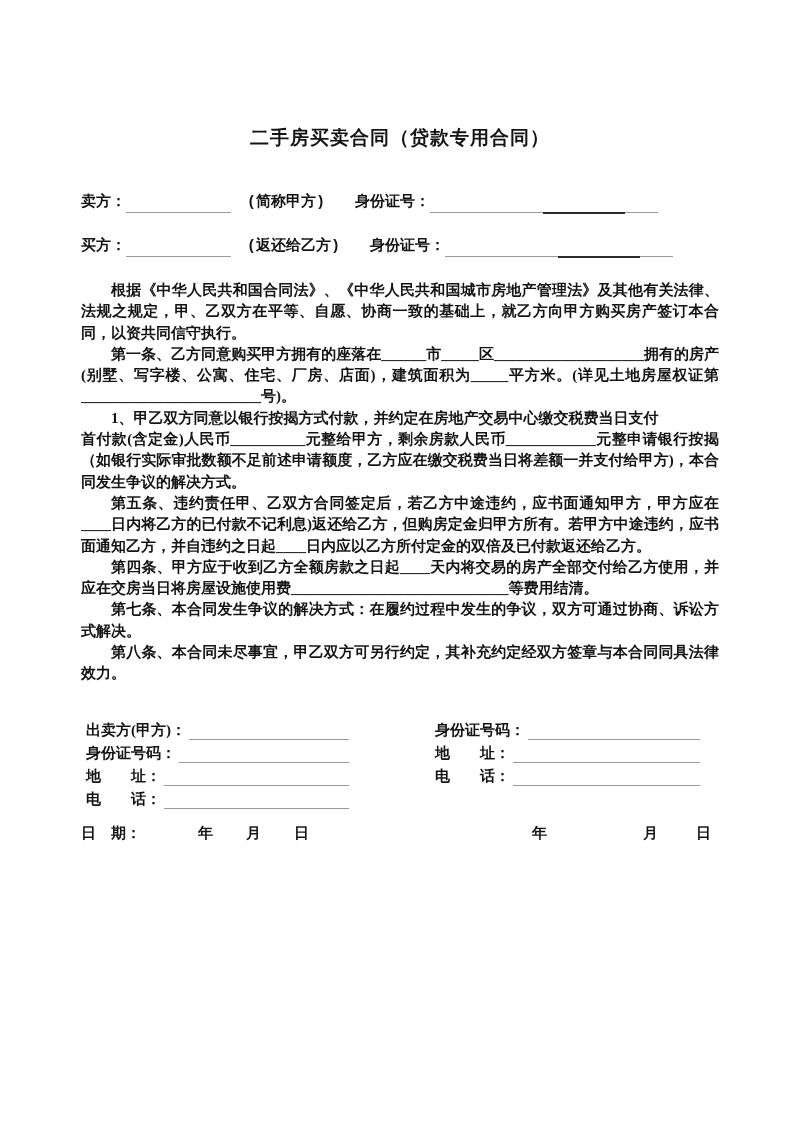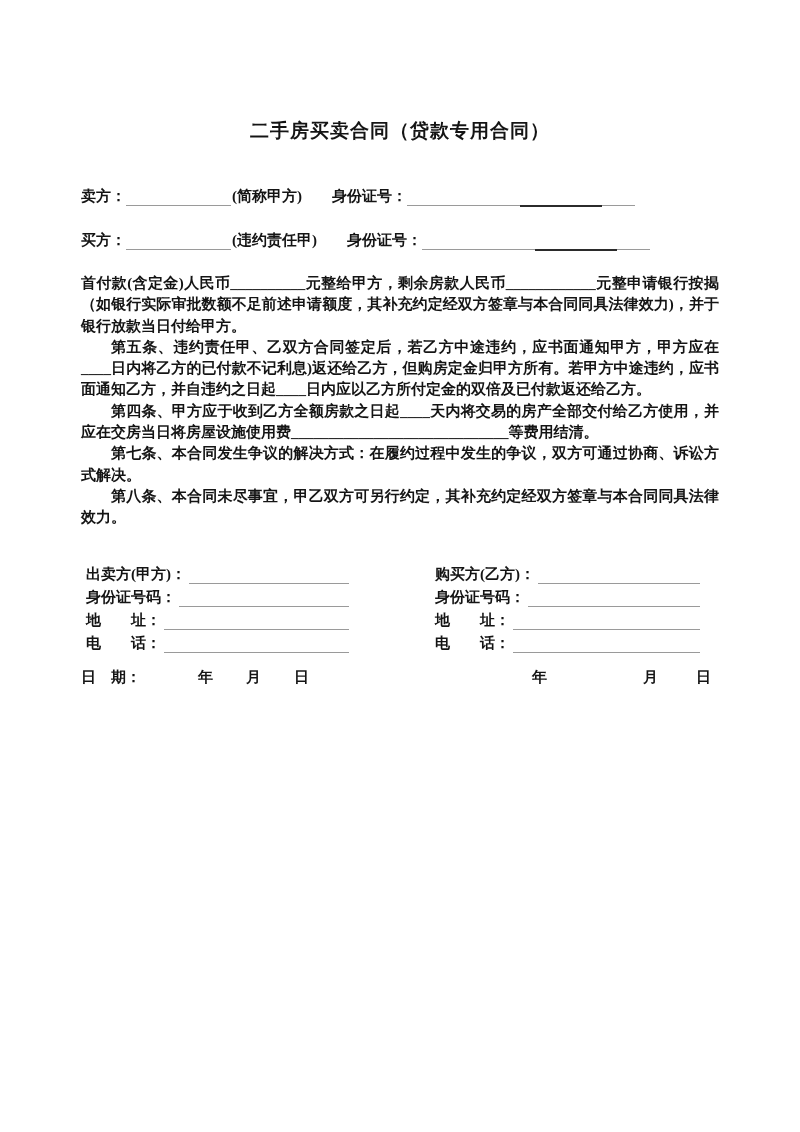--- a/index.html
+++ b/index.html
@@ -1,32 +1,32 @@
 <!DOCTYPE html>
 <html><head>
 <meta charset="utf-8">
 <style>
   html,body { margin:0; padding:0; background:#ffffff; }
   .page {
     position:relative; width:800px; height:1132px; background:#ffffff;
     color:#141414; font-family:"Liberation Serif","DejaVu Serif",serif;
     font-weight:700; overflow:hidden;
   }
-  .content { position:absolute; left:81px; top:0; width:638px; }
+  .content { position:absolute; left:81px; top:7px; width:638px; }
 
   .doc-title { margin:118px 0 0 0; text-align:center; font-size:19px; line-height:26px; letter-spacing:1px; font-weight:700; }
 
-  .party-row { display:flex; align-items:flex-end; font-size:15px; line-height:20px; white-space:nowrap; }
+  .party-row { display:flex; align-items:flex-end; font-size:15px; line-height:20px; white-space:nowrap;font-family:Liberation Mono, monospace; }
   .party-row.first { margin-top:42px; }
   .party-row.second { margin-top:24px; }
   .blank { display:inline-block; height:15px; border-bottom:1px solid #9a9a9a; }
   .party-name-blank { width:105px; }
   .id-blank { position:relative; width:228px; }
   .id-blank .dark-seg { position:absolute; right:33px; bottom:-2px; width:82px; height:0; border-bottom:2px solid #2b2b2b; }
-  .alias { margin-left:1px; }
+  .alias { margin-left:16px; }
   .gap30 { display:inline-block; width:30px; }
 
   .body-text { margin-top:23px; font-size:15px; line-height:21.3px; text-align:justify; }
   .body-text p { margin:0; }
   .ind { text-indent:2em; }
   .sp { margin-top:21px; }
   .u { text-decoration:underline; text-underline-offset:2px; }
 
   .sig-block { margin-top:32px; font-size:15px; }
   .sig-cols { display:flex; }
@@ -60,30 +60,33 @@
       <span class="gap30"></span>
       <span>身份证号：</span>
       <span class="blank id-blank">
           <span class="dark-seg"></span>
         </span>
     </div>
 
     <div class="party-row second">
       <span>买方：</span>
       <span class="blank party-name-blank"></span>
-      <span class="alias">(违约责任甲)</span>
+      <span class="alias">(返还给乙方)</span>
       <span class="gap30"></span>
       <span>身份证号：</span>
       <span class="blank id-blank">
           <span class="dark-seg"></span>
         </span>
     </div>
 
     <div class="body-text">
-      <p>首付款(含定金)人民币__________元整给甲方，剩余房款人民币____________元整申请银行按揭（如银行实际审批数额不足前述申请额度，其补充约定经双方签章与本合同同具法律效力)，并于银行放款当日付给甲方。</p>
+      <p class="ind">根据《中华人民共和国合同法》、《中华人民共和国城市房地产管理法》及其他有关法律、法规之规定，甲、乙双方在平等、自愿、协商一致的基础上，就乙方向甲方购买房产签订本合同，以资共同信守执行。</p>
+      <p class="ind">第一条、乙方同意购买甲方拥有的座落在______市_____区____________________拥有的房产(别墅、写字楼、公寓、住宅、厂房、店面)，建筑面积为_____平方米。(详见土地房屋权证第________________________号)。</p>
+      <p class="ind">1、甲乙双方同意以银行按揭方式付款，并约定在房地产交易中心缴交税费当日支付</p>
+      <p>首付款(含定金)人民币__________元整给甲方，剩余房款人民币____________元整申请银行按揭（如银行实际审批数额不足前述申请额度，乙方应在缴交税费当日将差额一并支付给甲方)，本合同发生争议的解决方式。</p>
       <p class="ind sp">第五条、违约责任甲、乙双方合同签定后，若乙方中途违约，应书面通知甲方，甲方应在____日内将乙方的已付款不记利息)返还给乙方，但购房定金归甲方所有。若甲方中途违约，应书面通知乙方，并自违约之日起____日内应以乙方所付定金的双倍及已付款返还给乙方。</p>
       <p class="ind">第四条、甲方应于收到乙方全额房款之日起____天内将交易的房产全部交付给乙方使用，并应在交房当日将房屋设施使用费_____________________________等费用结清。</p>
       <p class="ind sp">第七条、本合同发生争议的解决方式：在履约过程中发生的争议，双方可通过协商、诉讼方式解决。</p>
       <p class="ind sp">第八条、本合同未尽事宜，甲乙双方可另行约定，其补充约定经双方签章与本合同同具法律效力。</p>
     </div>
 
     <div class="sig-block">
       <div class="sig-cols">
 
         <div class="sig-col left">
@@ -99,24 +102,20 @@
             <span class="sig-label">地　　址：</span>
             <span class="sig-blank"></span>
           </div>
           <div class="sig-row">
             <span class="sig-label">电　　话：</span>
             <span class="sig-blank"></span>
           </div>
         </div>
 
         <div class="sig-col right">
-          <div class="sig-row">
-            <span class="sig-label">购买方(乙方)：</span>
-            <span class="sig-blank"></span>
-          </div>
           <div class="sig-row">
             <span class="sig-label">身份证号码：</span>
             <span class="sig-blank"></span>
           </div>
           <div class="sig-row">
             <span class="sig-label">地　　址：</span>
             <span class="sig-blank"></span>
           </div>
           <div class="sig-row">
             <span class="sig-label">电　　话：</span>

